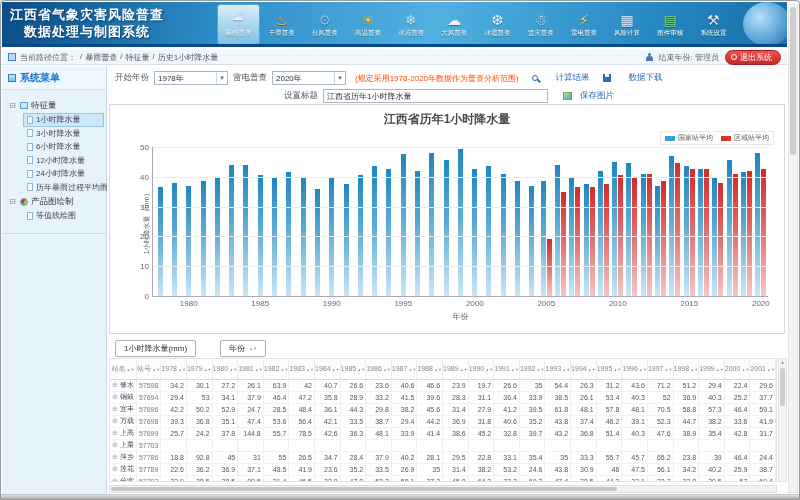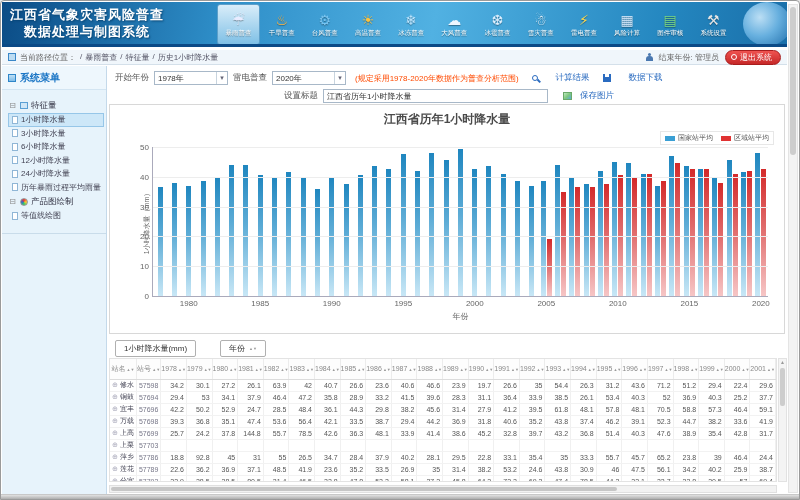--- a/index.html
+++ b/index.html
@@ -44,21 +44,21 @@
   #side-title { height:24px; display:flex; align-items:center; gap:4px; padding:0 6px;
     color:#1a75c5; font-weight:bold; font-size:10px; border-bottom:1px solid #d3e5f2; background:#eef7fd; }
   .grid-icon { display:inline-block; width:8px; height:8px; border:1px solid #2e86c9;
     background:linear-gradient(#bfe0f5,#7fbce8); }
   #tree { padding:8px 2px 0 6px; }
   .tnode { height:15px; display:flex; align-items:center; gap:3px; font-size:8.5px; color:#334; }
   .texp { font-size:8px; color:#888; width:9px; text-align:center; }
   .node-grid-icon { display:inline-block; width:8px; height:7px; border:1px solid #5a9fd4; background:#cfe6f7; }
   .palette-icon { display:inline-block; width:8px; height:8px; border-radius:50%;
     background:conic-gradient(#e33,#fc3,#3c6,#36c,#e33); border:1px solid #999; }
-  .tchild { height:13.5px; display:flex; align-items:center; gap:3px;
+  .tchild { height:13.5px; margin-left:15px; display:flex; align-items:center; gap:3px;
     font-size:8px; color:#445; padding:0 3px; border:1px solid transparent; cursor:pointer; white-space:nowrap; }
   .tchild.selected { background:#cde7f8; border:1px solid #96c6e8; }
   .doc-icon { display:inline-block; width:6px; height:8px; border:1px solid #8fb6d6; background:#fff; flex:none; }
   #side-divider { margin-top:10px; border-top:1px solid #c9dcea; }
 
   
   #main { position:absolute; left:106px; top:65px; right:12px; bottom:5px; background:#fff; }
   .frow { position:absolute; left:8px; right:4px; height:16px; display:flex; align-items:center;
     gap:5px; font-size:8.5px; color:#555; }
   #frow1 { top:4px; } #frow2 { top:22px;justify-content:center; }

